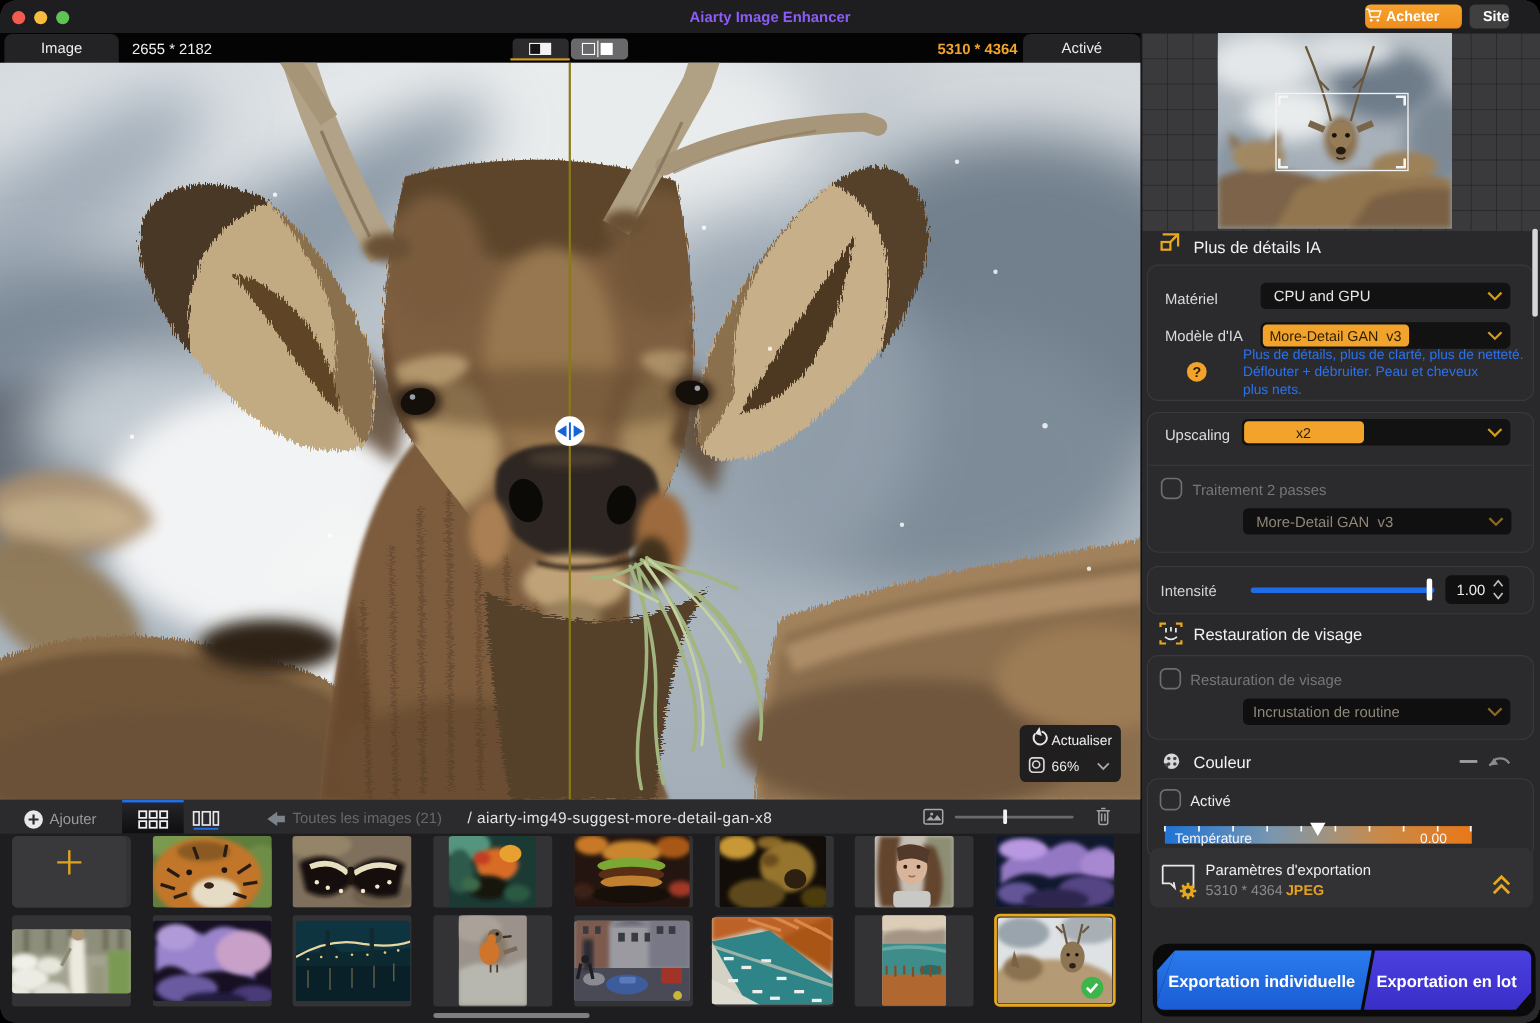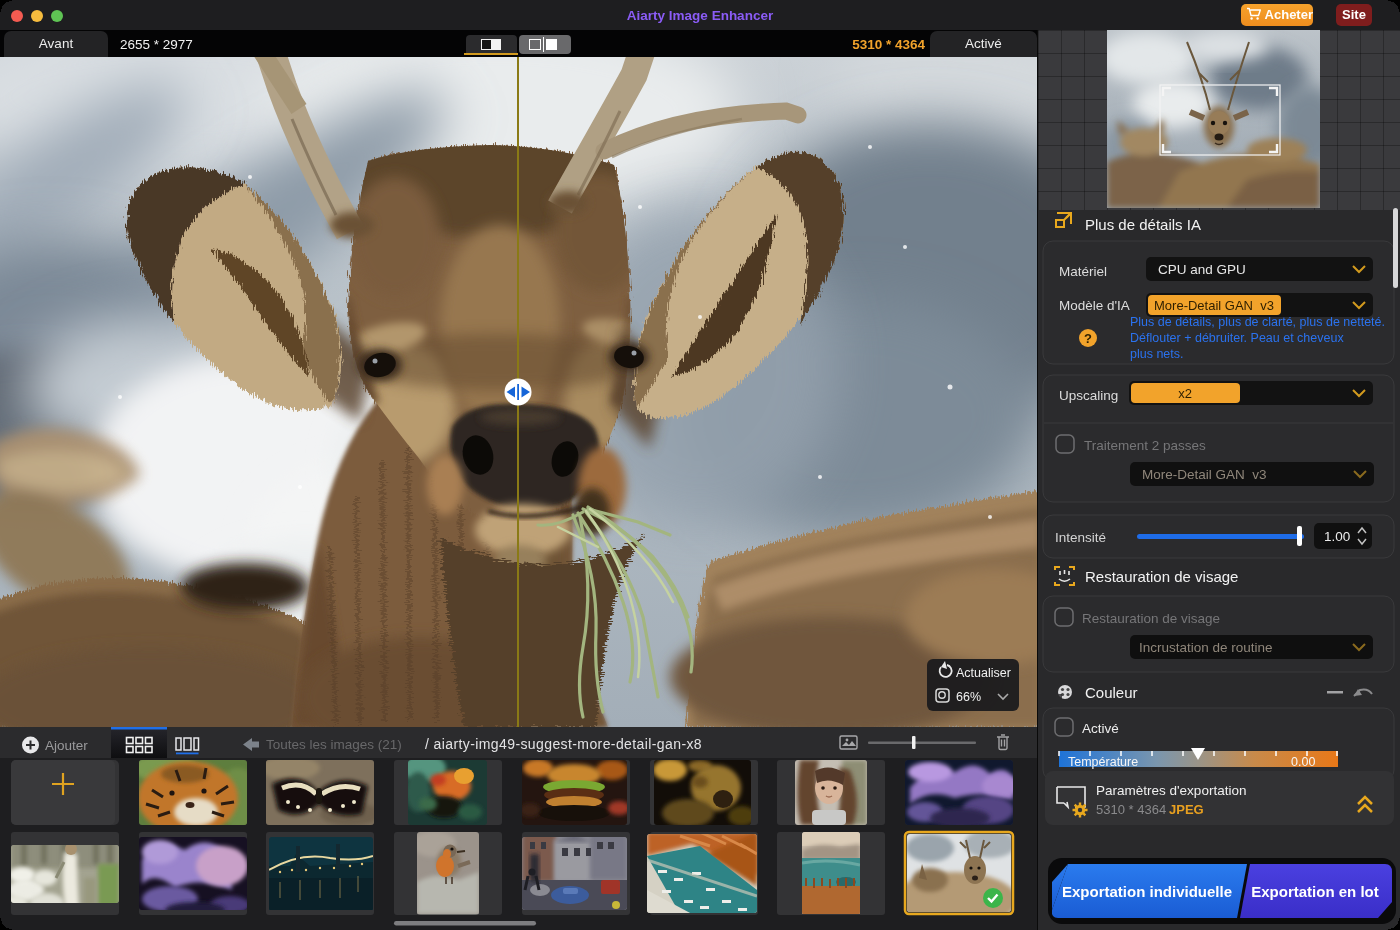--- a/index.html
+++ b/index.html
@@ -1,40 +1,40 @@
 <!DOCTYPE html>
 <html><head><meta charset="utf-8"><style>
 *{margin:0;padding:0;box-sizing:border-box}
 html,body{width:1400px;height:930px;overflow:hidden;background:#161618;font-family:"Liberation Sans",sans-serif;position:relative}
 .abs{position:absolute}
 .titlebar{left:0;top:0;width:1400px;height:30px;background:#1e1e20}
 .tl{width:12px;height:12px;border-radius:50%;top:10px}
 .title{width:100%;text-align:center;top:8px;color:#8b5cf6;font-size:13.5px;font-weight:700}
-.btn-acheter{left:1241px;top:4px;width:72px;height:22px;background:linear-gradient(#f6a22c,#ee8d1e);border-radius:5px;color:#fff;font-size:13px;font-weight:700;text-align:right;line-height:22px}
-.btn-site{left:1336px;top:4px;width:36px;height:22px;background:#7f1d1d;border-radius:5px;color:#fff;font-size:13px;font-weight:700;text-align:center;line-height:22px}
+.btn-acheter{left:1241px;top:4px;width:88px;height:22px;background:linear-gradient(#f6a22c,#ee8d1e);border-radius:5px;color:#fff;font-size:13px;font-weight:700;text-align:left;line-height:22px}
+.btn-site{left:1336px;top:4px;width:36px;height:22px;background:#404040;border-radius:5px;color:#fff;font-size:13px;font-weight:700;text-align:right;line-height:22px}
 .toolbar{left:0;top:30px;width:1037px;height:27px;background:#040405}
 .tab{top:31px;height:26px;background:#232325;border-radius:7px 7px 0 0;color:#ececec;font-size:13.5px;text-align:center;line-height:26px}
 .filmbar{left:0;top:727px;width:1037px;height:31px;background:#2b2b2d}
 .filmgrid{left:0;top:758px;width:1037px;height:172px;background:#242426}
 .rpanel{left:1037px;top:30px;width:363px;height:900px;background:#29292b;border-left:1px solid #0a0a0a}
 </style></head><body>
 <div class="abs titlebar"></div>
 <div class="abs tl" style="left:11px;background:#f35b51"></div>
 <div class="abs tl" style="left:31px;background:#f6bc3e"></div>
 <div class="abs tl" style="left:51px;background:#5fc454"></div>
 <div class="abs title">Aiarty Image Enhancer</div>
 <div class="abs btn-acheter"><svg width="16" height="14" viewBox="0 0 16 14" style="vertical-align:-2px;margin-right:3px">
       <path d="M1,1.5 h2.2 l1.8,7 h7.5 l1.8,-5.5 h-10" stroke="#fff" stroke-width="1.4" fill="none" stroke-linejoin="round"></path>
       <circle cx="5.6" cy="11.5" r="1.2" fill="#fff"></circle>
       <circle cx="11.6" cy="11.5" r="1.2" fill="#fff"></circle>
     </svg>Acheter</div>
 <div class="abs btn-site">Site</div>
 <div class="abs toolbar"></div>
-<div class="abs tab" style="left:4px;width:104px">Avant</div>
-<div class="abs" style="left:120px;top:37px;color:#f0f0f0;font-size:13.5px">2655 * 2977</div>
+<div class="abs tab" style="left:4px;width:104px">Image</div>
+<div class="abs" style="left:120px;top:37px;color:#f0f0f0;font-size:13.5px">2655 * 2182</div>
 <div class="abs" style="left:466px;top:35px;width:51px;height:19px;background:#2b2b2d;border-radius:4px 4px 0 0"></div>
 <div class="abs" style="left:481px;top:39px;width:20px;height:11px;background:#141414;border:1.5px solid #f2f2f2"></div>
 <div class="abs" style="left:491px;top:39px;width:10px;height:11px;background:#f2f2f2"></div>
 <div class="abs" style="left:464px;top:52.5px;width:54px;height:2px;background:#d29a1e"></div>
 <div class="abs" style="left:518.5px;top:35px;width:52px;height:19px;background:#69696b;border-radius:4px"></div>
 <div class="abs" style="left:529px;top:39px;width:12px;height:11px;border:1.5px solid #fff"></div>
 <div class="abs" style="left:542.5px;top:37px;width:1.5px;height:15px;background:#fff"></div>
 <div class="abs" style="left:546px;top:39px;width:11px;height:11px;background:#fff"></div>
 <div class="abs" style="left:835px;top:37px;width:90px;text-align:right;color:#f2a32b;font-size:13.5px;font-weight:700">5310 * 4364</div>
 <div class="abs tab" style="left:930px;width:107px">Activé</div>

